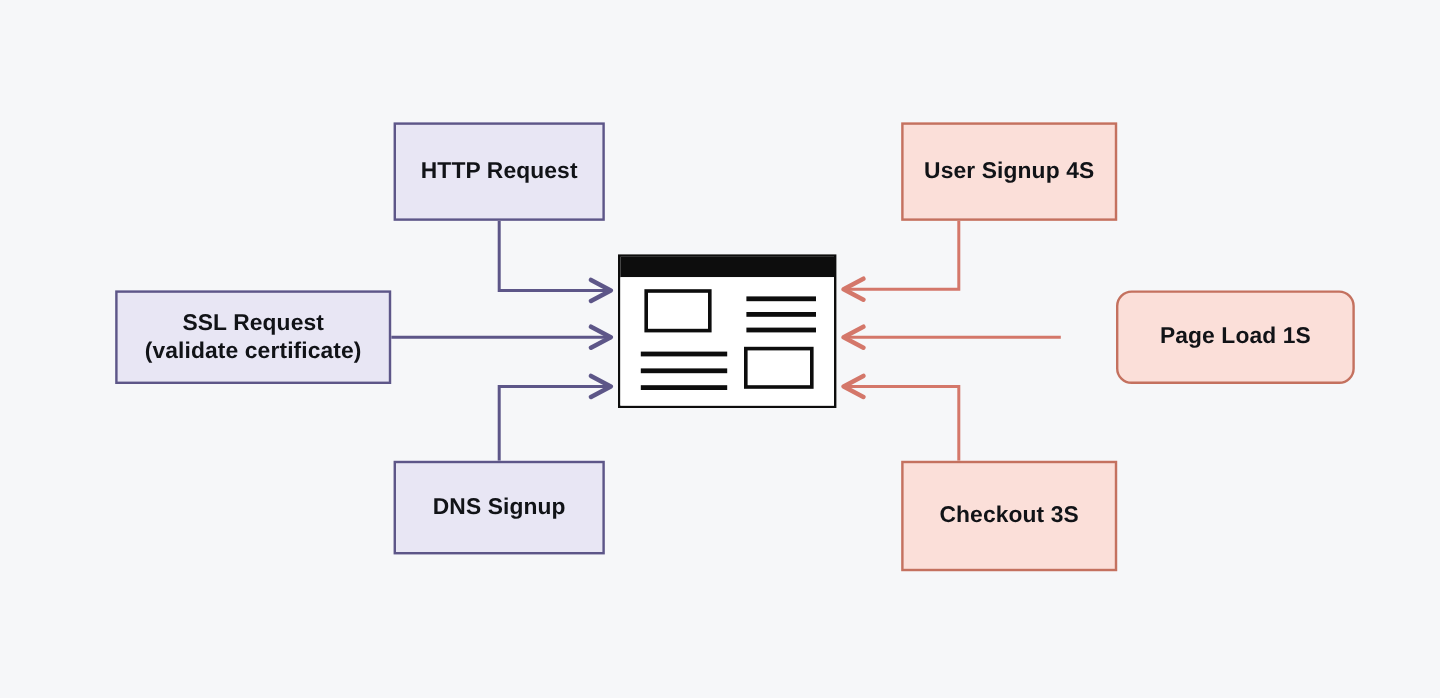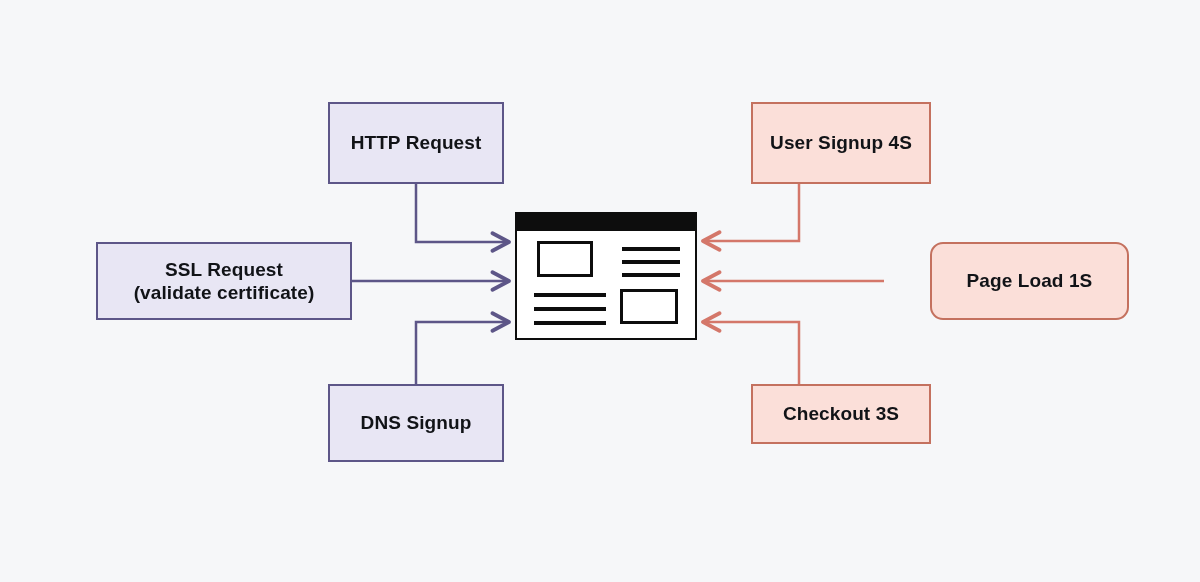--- a/index.html
+++ b/index.html
@@ -121,38 +121,38 @@
 
     <path d="M884,281 L703,281" fill="none" stroke="#d4776a" stroke-width="2.5" marker-end="url(#arrow-red)"></path>
 
     <path d="M799,384 L799,322 L703,322" fill="none" stroke="#d4776a" stroke-width="2.5" marker-end="url(#arrow-red)"></path>
   </svg>
 
   <div class="node client" id="node-http-request" style="left:328px; top:102px; width:176px; height:82px;">
     <span class="label">HTTP Request</span>
   </div>
 
-  <div class="node client" id="node-ssl-request" style="left:96px; top:242px; width:256px; height:78px;">
+  <div class="node client" id="node-ssl-request" style="left:96px; top:242px; width:230px; height:78px;">
     <span class="label">SSL Request
 (validate certificate)</span>
   </div>
 
   <div class="node client" id="node-dns-request" style="left:328px; top:384px; width:176px; height:78px;">
     <span class="label">DNS Signup</span>
   </div>
 
   <div class="node server" id="node-user-signup" style="left:705px; top:102px; width:180px; height:82px;">
     <span class="label">User Signup 4S</span>
   </div>
 
   <div class="node server" id="node-page-load" style="left:884px; top:242px; width:199px; height:78px;border-radius:13px;">
     <span class="label">Page Load 1S</span>
   </div>
 
-  <div class="node server" id="node-checkout" style="left:705px; top:384px; width:180px; height:60px;">
+  <div class="node server" id="node-checkout" style="left:705px; top:384px; width:180px; height:92px;">
     <span class="label">Checkout 3S</span>
   </div>
 
   <div id="browser">
     <div id="browser-titlebar"></div>
     <div id="browser-body">
       <div class="bx-rect" id="bx-rect-tl"></div>
       <div class="bx-line bx-lines-tr" style="top:16px; width:58px;"></div>
       <div class="bx-line bx-lines-tr" style="top:29px; width:58px;"></div>
       <div class="bx-line bx-lines-tr" style="top:42px; width:58px;"></div>

